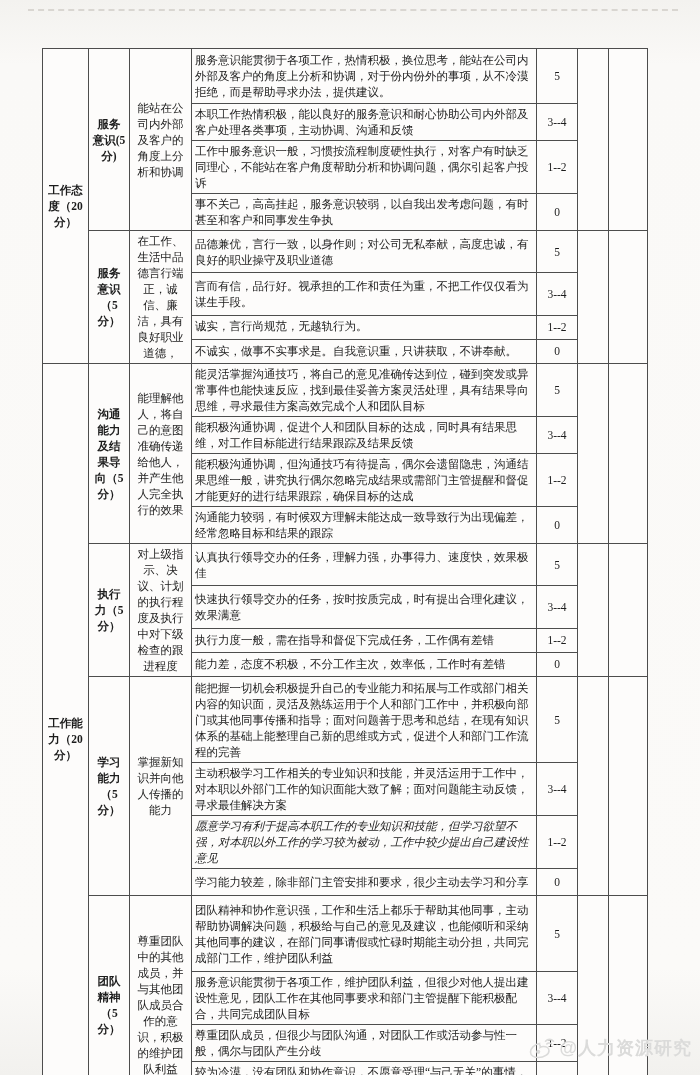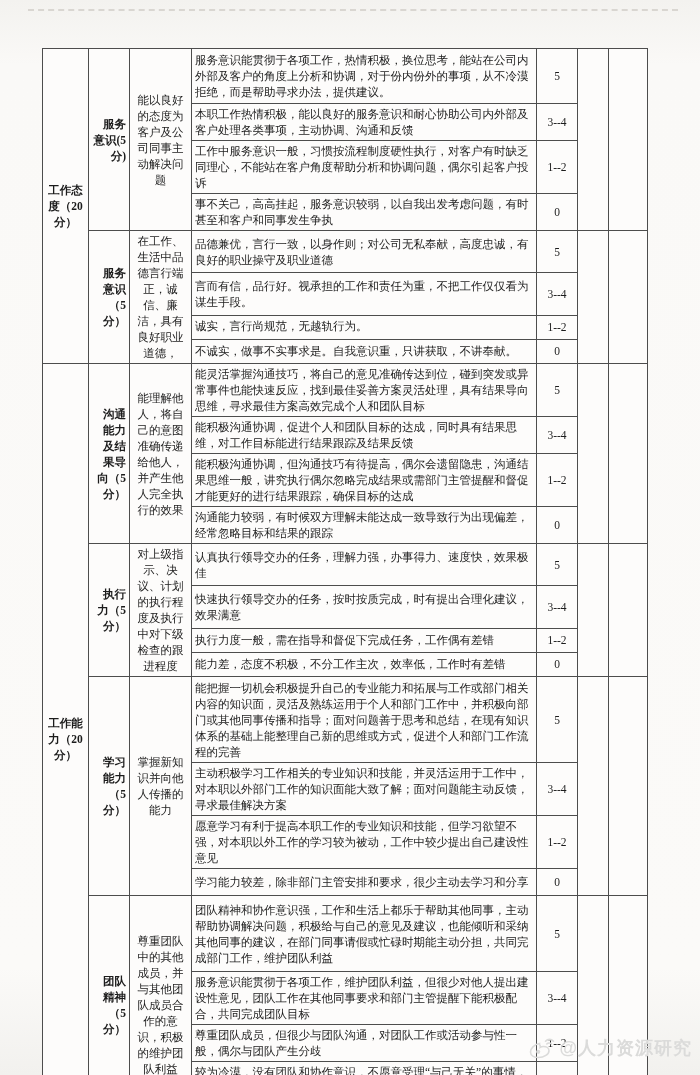--- a/index.html
+++ b/index.html
@@ -24,21 +24,21 @@
     border:1px solid #4d4d4d;
     vertical-align:middle;
     padding:2px 3px;
     font-size:11.5px;line-height:16px;
     overflow:hidden;
   }
   td.cat-cell{
     font-weight:bold;font-size:12.5px;text-align:center;padding:2px 2px;line-height:17px;margin-left:28px;
   }
   td.crit-name{
-    font-weight:bold;font-size:12.5px;text-align:right;padding:2px 1px;line-height:17px;
+    font-weight:bold;font-size:12.5px;text-align:center;padding:2px 1px;line-height:17px;
   }
   td.crit-desc{
     font-size:12px;text-align:center;padding:2px 1px;line-height:17px;
   }
   td.grade-text{
     text-align:left;padding:2px 4px 2px 5px;
   }
   td.score-cell{
     text-align:center;font-size:12.5px;font-family:"Liberation Serif","DejaVu Serif",serif;
   }
@@ -65,21 +65,21 @@
         <col style="width:62px">
       <col style="width:345px">
         <col style="width:41px">
         <col style="width:31px">
         <col style="width:39px">
     </colgroup>
     <tbody>
         <tr>
           <td class="cat-cell" rowspan="8">工作态度（20分）</td>
           <td class="crit-name" rowspan="4">服务意识(5分)</td>
-          <td class="crit-desc" rowspan="4">能以良好的态度为客户及公司同事主动解决问题</td>
+          <td class="crit-desc" rowspan="4">能站在公司内外部及客户的角度上分析和协调</td>
           <td class="grade-text" style="height: 50px;">服务意识能贯彻于各项工作，热情积极，换位思考，能站在公司内外部及客户的角度上分析和协调，对于份内份外的事项，从不冷漠拒绝，而是帮助寻求办法，提供建议。</td>
           <td class="score-cell">5</td>
           <td class="blank-cell" rowspan="4"></td>
           <td class="blank-cell" rowspan="4"></td>
         </tr>
         <tr>
           <td class="grade-text" style="height: 32px;">本职工作热情积极，能以良好的服务意识和耐心协助公司内外部及客户处理各类事项，主动协调、沟通和反馈</td>
           <td class="score-cell">3--4</td>
         </tr>
         <tr>
@@ -157,21 +157,21 @@
           <td class="grade-text" style="height: 81px;">能把握一切机会积极提升自己的专业能力和拓展与工作或部门相关内容的知识面，灵活及熟练运用于个人和部门工作中，并积极向部门或其他同事传播和指导；面对问题善于思考和总结，在现有知识体系的基础上能整理自己新的思维或方式，促进个人和部门工作流程的完善</td>
           <td class="score-cell">5</td>
           <td class="blank-cell" rowspan="4"></td>
           <td class="blank-cell" rowspan="4"></td>
         </tr>
         <tr>
           <td class="grade-text" style="height: 46px;">主动积极学习工作相关的专业知识和技能，并灵活运用于工作中，对本职以外部门工作的知识面能大致了解；面对问题能主动反馈，寻求最佳解决方案</td>
           <td class="score-cell">3--4</td>
         </tr>
         <tr>
-          <td class="grade-text" style="height: 46px;">愿意学习有利于提高本职工作的专业知识和技能，但学习欲望不强，对本职以外工作的学习较为被动，工作中较少提出自己建设性意见</td>
+          <td class="grade-text" style="height: 46px; font-style: italic;">愿意学习有利于提高本职工作的专业知识和技能，但学习欲望不强，对本职以外工作的学习较为被动，工作中较少提出自己建设性意见</td>
           <td class="score-cell">1--2</td>
         </tr>
         <tr>
           <td class="grade-text" style="height: 22px;">学习能力较差，除非部门主管安排和要求，很少主动去学习和分享</td>
           <td class="score-cell">0</td>
         </tr>
         <tr>
           <td class="crit-name" rowspan="4">团队精神（5分）</td>
           <td class="crit-desc" rowspan="4">尊重团队中的其他成员，并与其他团队成员合作的意识，积极的维护团队利益</td>
           <td class="grade-text" style="height: 71px; margin-left: 8px;">团队精神和协作意识强，工作和生活上都乐于帮助其他同事，主动帮助协调解决问题，积极给与自己的意见及建议，也能倾听和采纳其他同事的建议，在部门同事请假或忙碌时期能主动分担，共同完成部门工作，维护团队利益</td>

